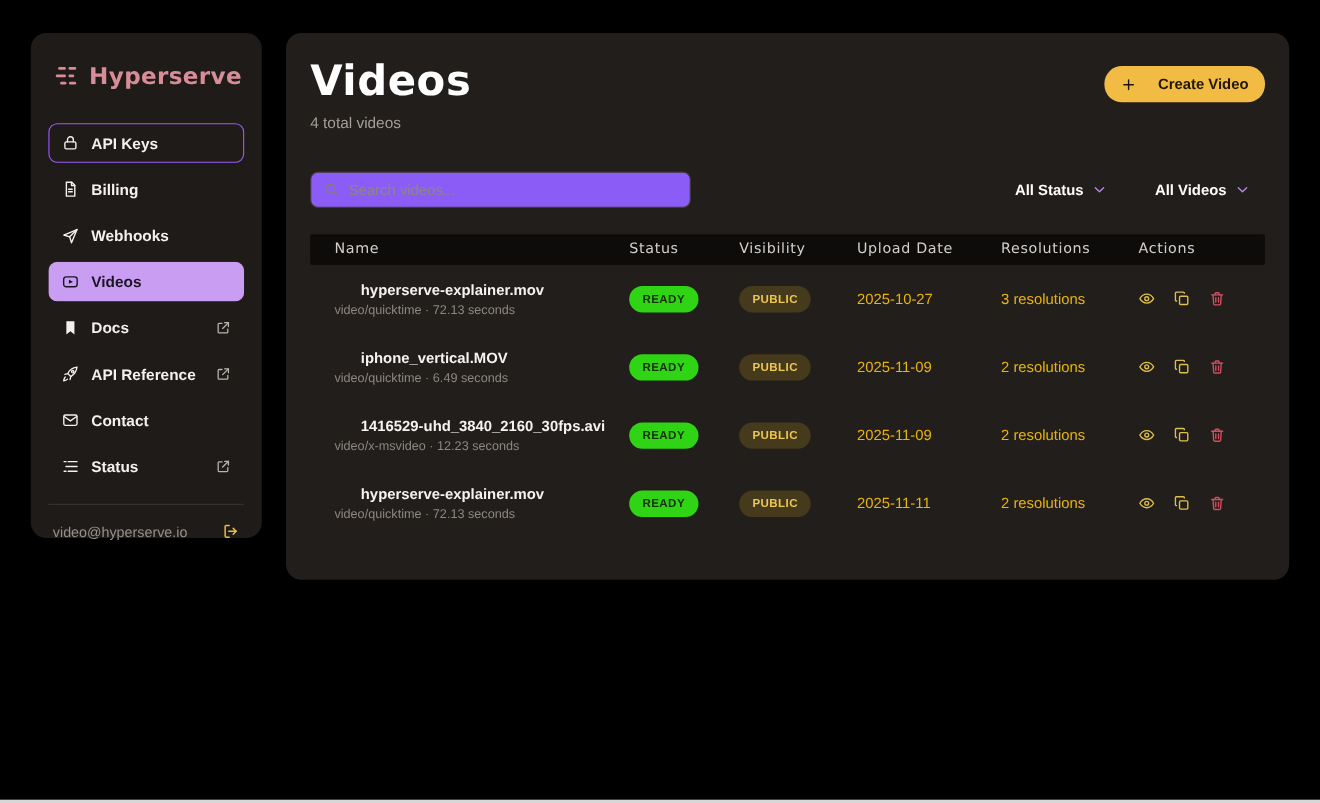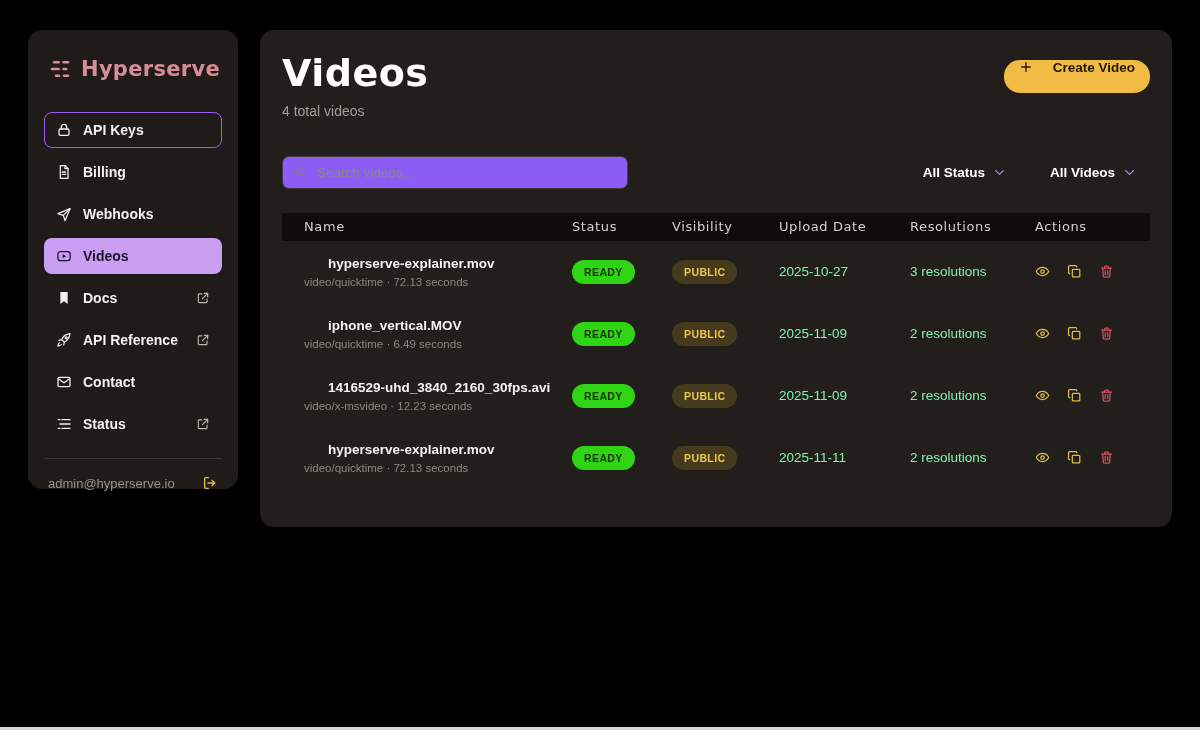--- a/index.html
+++ b/index.html
@@ -49,21 +49,21 @@
     background:#211e1b; border-radius:14px; padding:22px 22px 20px;
   }
   .panel-head{display:flex; justify-content:space-between; align-items:flex-start;}
   .page-title{
     font-family:"DejaVu Sans", sans-serif; font-weight:800;
     font-size:38px; letter-spacing:.5px; color:#fff; line-height:1.15;
   }
   .page-sub{color:#a59f98; font-size:14px; margin-top:7px;}
   .create-btn{
     margin-top:8px;
-    display:flex; gap:20px;
+    display:flex; align-items:center; gap:20px;
     background:#f2bb43; color:#221703;
     border:none; border-radius:16px; height:33px; padding:0 15px;
     font-size:13.5px; font-weight:700; cursor:pointer;
     font-family:"Liberation Sans",sans-serif;
   }
   .create-btn svg{width:14px;height:14px;}
 
   .toolbar{display:flex; align-items:center; margin-top:37px;}
   .search-box{
     display:flex; align-items:center; gap:9px;
@@ -103,21 +103,21 @@
   }
   .vname{font-size:13.5px; font-weight:700; color:#f5f3f0;margin-left:24px;}
   .vmeta{font-size:11.5px; color:#8d8780; margin-top:5px;}
   .badge{
     display:inline-block; border-radius:999px;
     font-size:10.5px; font-weight:700; letter-spacing:.4px;
     padding:6px 12px;
   }
   .badge.ready{background:#2fd414; color:#123203;}
   .badge.public{background:#453a1c; color:#eec74f;}
-  .cell-text{font-size:13.5px; color:#86efac;}
+  .cell-text{font-size:13.5px; color:#eab308;}
   .actions{display:flex; gap:17px; align-items:center;}
   .act{background:none;border:none;cursor:pointer;display:flex;align-items:center;padding:0;}
   .act svg{width:15px;height:15px;}
   .act.eye svg, .act.copy svg{color:#e0be4c;}
   .act.trash svg{color:#d44e62;}
 </style>
 </head>
 <body>
 
 <svg width="0" height="0" style="position:absolute" aria-hidden="true">
@@ -305,21 +305,21 @@
         </svg>
     <span class="nav-label">Status</span>
     <svg class="ext">
           <use href="#i-external"></use>
         </svg>
   </button>
 </nav>
   <div class="side-footer">
     <div class="sep"></div>
     <div class="footer-row">
-      <span class="footer-email">admin@hyperserve.io</span>
+      <span class="footer-email">video@hyperserve.io</span>
       <button class="logout-btn">
         <svg>
             <use href="#i-log-out"></use>
           </svg>
       </button>
     </div>
   </div>
 </aside>
 
 <main class="panel">

